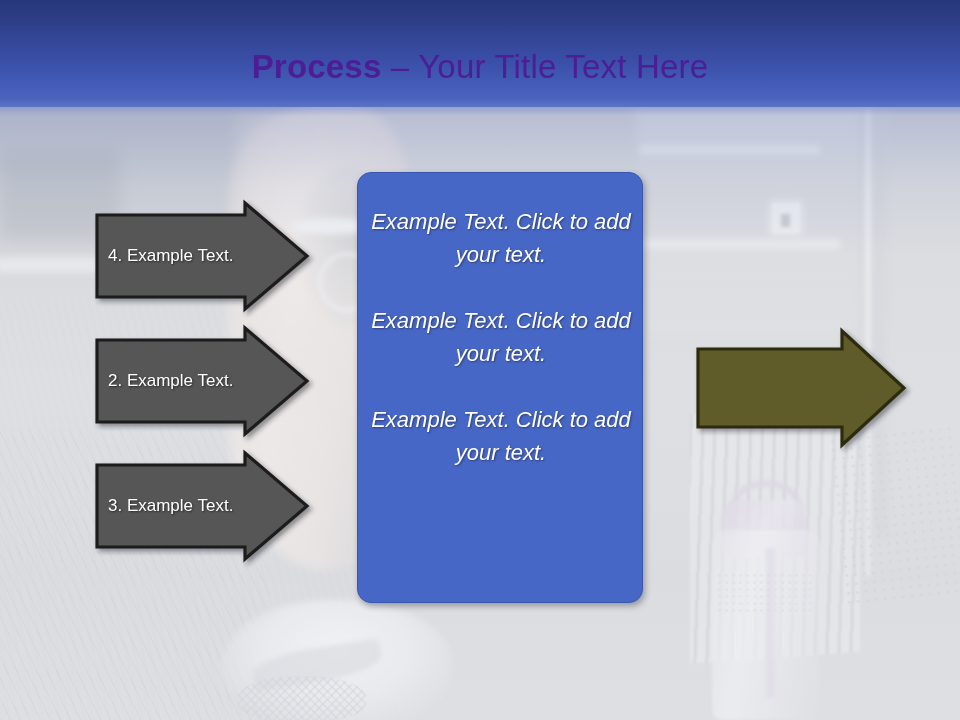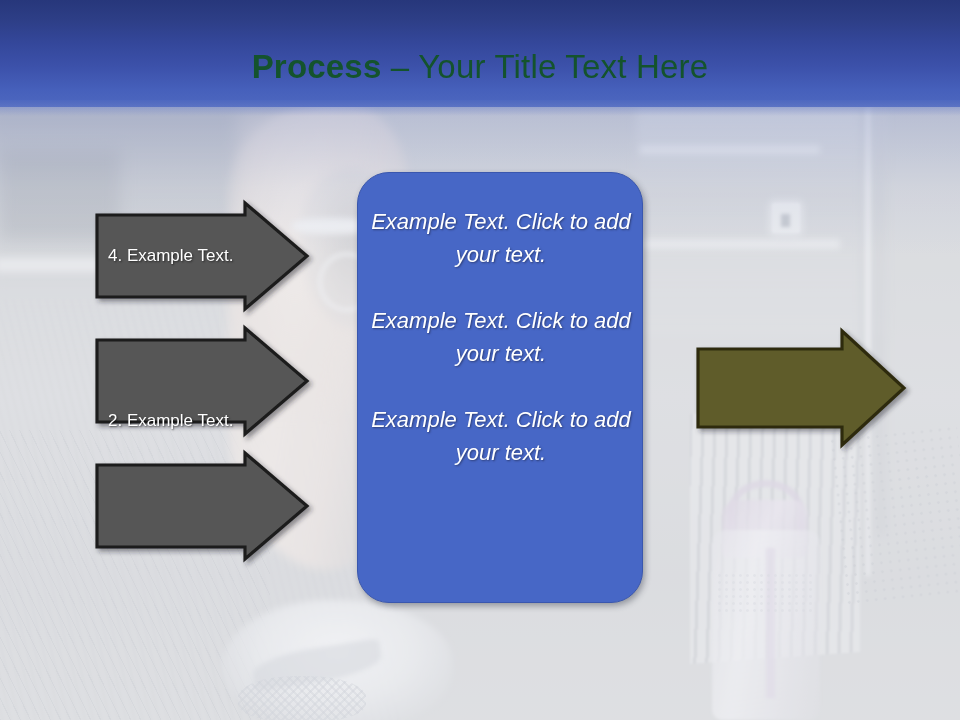--- a/index.html
+++ b/index.html
@@ -296,21 +296,21 @@
     position: absolute;
     left: 0; top: 100px;
     width: 960px; height: 16px;
     background: linear-gradient(180deg, rgba(78,104,192,.95) 0%, rgba(110,130,200,.45) 45%, rgba(200,203,212,0) 100%);
   }
   .title {
     position: absolute;
     left: 0; top: 47px;
     width: 960px;
     text-align: center;
-    color: #14532d;
+    color: #4c1d95;
     font-size: 33px;
     line-height: 40px;
     letter-spacing: .2px;
     white-space: nowrap;
   }
   .title .t-bold { font-weight: bold; }
   .title .t-light { font-weight: normal; }
 
   
   .shape { position: absolute; }
@@ -326,21 +326,21 @@
     pointer-events: none;
   }
 
   
   .blue-box {
     position: absolute;
     left: 357px; top: 172px;
     width: 286px; height: 431px;
     background: #4767c6;
     border: 1px solid #3a57ae;
-    border-radius: 32px;
+    border-radius: 14px;
     box-shadow: 2px 3px 6px rgba(40,45,60,.40);
     box-sizing: border-box;
   }
   .blue-box-text {
     position: absolute;
     left: 0; top: 32px;
     width: 286px;
     text-align: center;
     color: #ffffff;
     font-style: italic;
@@ -410,32 +410,33 @@
   <div class="shape" style="left:93px; top:325px;">
     <svg width="218" height="112" viewBox="0 0 218 112">
       <defs>
         <filter id="sh2" x="-30%" y="-30%" width="180%" height="180%">
           <feDropShadow dx="3" dy="3" stdDeviation="2.6" flood-color="#20242c" flood-opacity="0.48"></feDropShadow>
         </filter>
       </defs>
       <polygon points="4,15 152,15 152,3 214,56 152,109 152,97 4,97" fill="#575757" stroke="#1d1d1d" stroke-width="3.2" stroke-linejoin="miter" filter="url(#sh2)"></polygon>
     </svg>
   </div>
-  <div class="arrow-label" style="left:108px; top:370px; width:175px; text-align:left;margin-top:40px;">2. Example Text.</div>
+  <div class="arrow-label" style="left:108px; top:370px; width:175px; text-align:left;">2. Example Text.</div>
 
   <div class="shape" style="left:93px; top:450px;">
     <svg width="218" height="112" viewBox="0 0 218 112">
       <defs>
         <filter id="sh3" x="-30%" y="-30%" width="180%" height="180%">
           <feDropShadow dx="3" dy="3" stdDeviation="2.6" flood-color="#20242c" flood-opacity="0.48"></feDropShadow>
         </filter>
       </defs>
       <polygon points="4,15 152,15 152,3 214,56 152,109 152,97 4,97" fill="#575757" stroke="#1d1d1d" stroke-width="3.2" stroke-linejoin="miter" filter="url(#sh3)"></polygon>
     </svg>
   </div>
+  <div class="arrow-label" style="left:108px; top:495px; width:175px; text-align:left;">3. Example Text.</div>
 
   <div class="blue-box">
     <div class="blue-box-text">
       <p class="blue-para">Example Text. Click  to add your text.</p>
       <p class="blue-para">Example Text. Click  to add your text.</p>
       <p class="blue-para">Example Text. Click  to add your text.</p>
     </div>
   </div>
 
   <div class="shape" style="left:694px; top:327px;">

